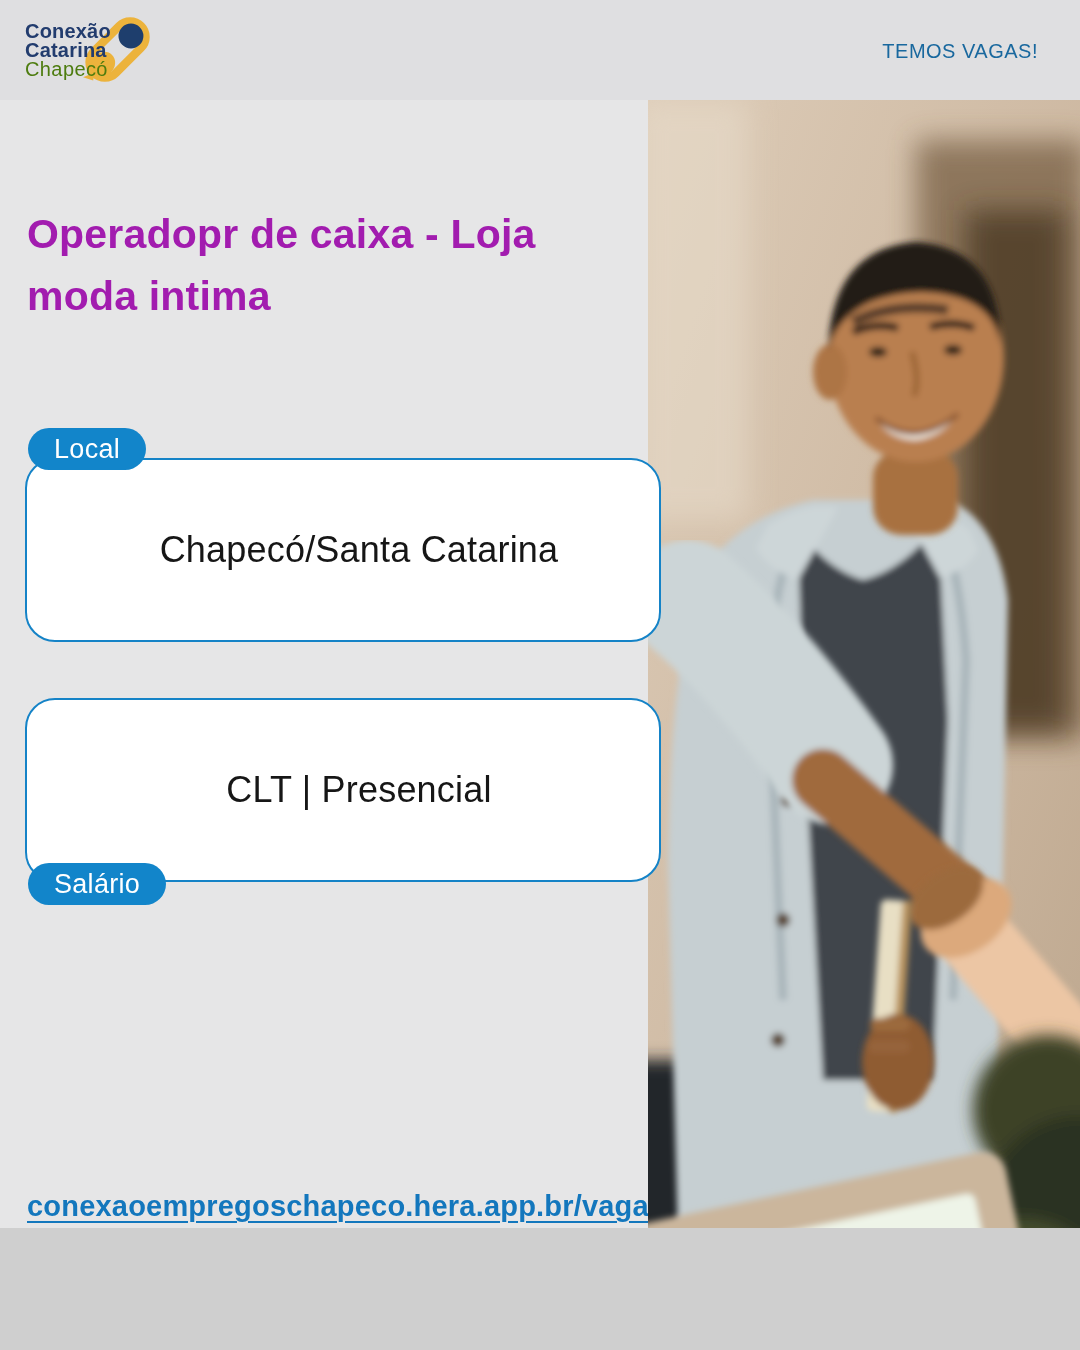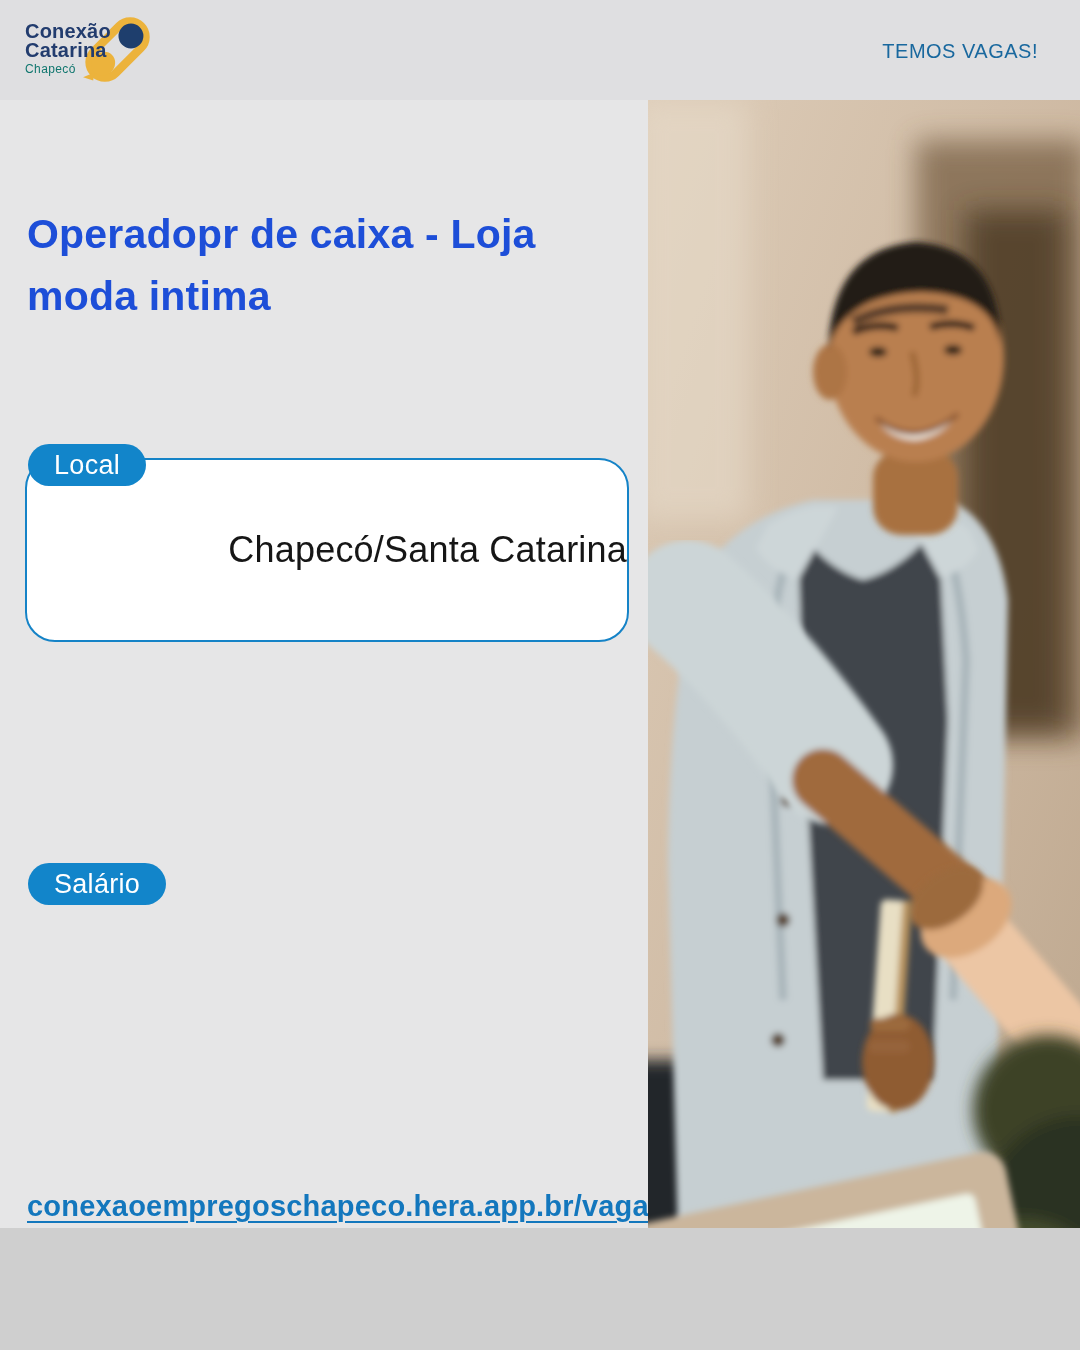--- a/index.html
+++ b/index.html
@@ -7,39 +7,39 @@
     position:relative;width:1080px;height:1228px;overflow:hidden;
     background:#e6e6e7;font-family:"Liberation Sans",sans-serif;
   }
   .topband{position:absolute;left:0;top:0;width:1080px;height:100px;background:#dfdfe1;}
 
   
   .logo{position:absolute;left:25px;top:22px;width:160px;height:70px;}
   .logo-icon{position:absolute;left:52px;top:-8px;width:76px;height:76px;z-index:0;}
   .logo-text{position:relative;z-index:1;line-height:19px;}
   .logo-l1,.logo-l2{font-size:20px;font-weight:bold;color:#223c6e;letter-spacing:.2px;}
-  .logo-l3{font-size:12px;font-weight:400;color:#0f766e;letter-spacing:.4px;}
+  .logo-l3{font-size:20px;font-weight:400;color:#4d7c0f;letter-spacing:.4px;}
 
   .temos{position:absolute;top:40px;right:42px;font-size:20px;color:#19689e;
          letter-spacing:.5px;font-weight:400;}
 
   
   .title{position:absolute;left:27px;top:203px;width:610px;
-         font-size:41px;font-weight:bold;color:#1d4ed8;line-height:1.52;letter-spacing:.2px;}
+         font-size:41px;font-weight:bold;color:#a21caf;line-height:1.52;letter-spacing:.2px;}
 
   
   .pill{position:absolute;left:28px;height:42px;display:inline-flex;align-items:center;
         padding:0 26px;background:#1285ca;color:#fff;font-size:27px;border-radius:21px;
         z-index:2;letter-spacing:.3px;}
   .card{position:absolute;left:25px;width:600px;height:180px;background:#ffffff;
         border:2px solid #1583c7;border-radius:30px;display:flex;align-items:center;
-        justify-content:flex-end;text-align:center;z-index:1;}
+        justify-content:center;text-align:center;z-index:1;padding-left:32px;}
   .card-value{font-size:36px;color:#161616;white-space:pre-line;line-height:1.45;
               letter-spacing:.2px;}
-  .pill-1{top:444px;} .card-1{top:458px;}
+  .pill-1{top:428px;} .card-1{top:458px;}
   .pill-2{top:668px;} .card-2{top:698px;}
   .pill-3{top:863px;} .card-3{top:938px;}
 
   
   .apply-prompt{position:absolute;left:27px;top:1146px;font-size:27px;color:#1583c7;}
   .apply-link{position:absolute;left:27px;top:1190px;font-size:29px;font-weight:bold;
               color:#1377bd;text-decoration:underline;text-decoration-thickness:2px;
               text-underline-offset:5px;cursor:pointer;letter-spacing:.2px;}
 
   
@@ -71,20 +71,23 @@
 
   <div class="temos">TEMOS VAGAS!</div>
 
   <div class="title">Operadopr de caixa - Loja moda intima</div>
 
   <div class="pill pill-1">Local</div>
   <div class="card card-1">
     <div class="card-value">Chapecó/Santa Catarina</div>
   </div>
 
+  <div class="card card-2">
+    <div class="card-value">CLT | Presencial</div>
+  </div>
 
   <div class="pill pill-3">Salário</div>
 
   <div class="apply-link">conexaoempregoschapeco.hera.app.br/vagas</div>
 
   <div class="photo">
     <svg width="432" height="1250" viewBox="0 0 432 1250">
       <defs>
         <linearGradient id="bg" x1="0" y1="0" x2="1" y2="1">
           <stop offset="0" stop-color="#ddccb8"></stop>

